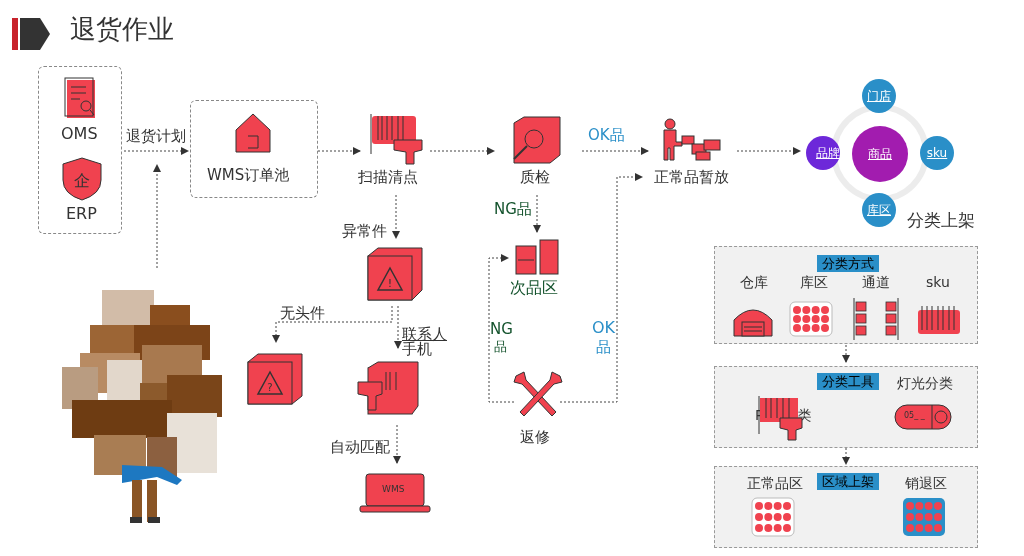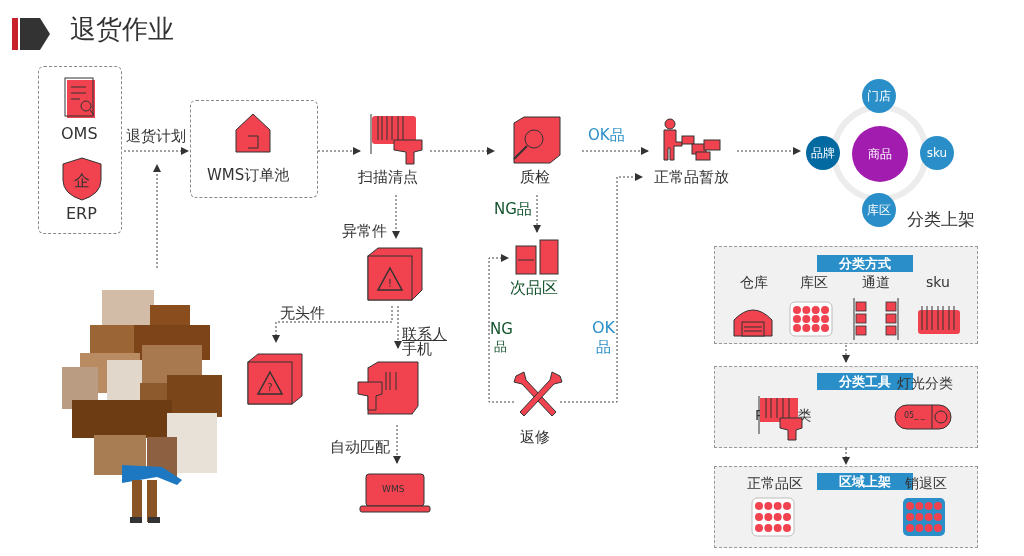--- a/index.html
+++ b/index.html
@@ -3,22 +3,22 @@
 <meta charset="utf-8">
 <style>
   html,body{margin:0;padding:0;background:#fff;}
   body{width:1024px;height:556px;position:relative;overflow:hidden;font-family:"DejaVu Sans","Liberation Sans",sans-serif;color:#333;}
   .abs{position:absolute;}
   .lbl{position:absolute;font-size:15px;color:#333;white-space:nowrap;line-height:1;}
   .red{color:#14532d;}
   .blue{color:#2a8fc8;}
   .dash-box{position:absolute;border:1px dashed #888;border-radius:6px;}
   .panel{position:absolute;border:1px dashed #999;background:#f1f1f1;}
-  .tag{position:absolute;background:#2a8fc8;color:#ffffff;font-size:13px;padding:1px 22px;line-height:15px;white-space:nowrap;font-weight:bold;}
-  .circle{position:absolute;border-radius:50%;color:#fff;display:flex;align-items:center;justify-content:center;font-size:12px;}
+  .tag{position:absolute;background:#2a8fc8;color:#000000;font-size:13px;padding:1px 5px;line-height:15px;white-space:nowrap;}
+  .circle{position:absolute;border-radius:50%;color:#fff;display:flex;align-items:center;justify-content:center;font-size:12px;text-decoration:underline;}
   svg{overflow:visible;}
 </style>
 </head>
 <body>
 
 <div class="abs" style="left:12px;top:18px;width:6px;height:32px;background:#c8232c;"></div>
 <svg class="abs" style="left:20px;top:18px;" width="32" height="32">
     <polygon points="0,0 20,0 30,16 20,32 0,32" fill="#333"></polygon>
   </svg>
 <div class="lbl" style="left:70px;top:16px;font-size:26px;color:#333;">退货作业</div>
@@ -188,30 +188,30 @@
 
 <svg class="abs" style="left:820px;top:96px;" width="120" height="120">
   <circle cx="60" cy="57" r="46" fill="none" stroke="#ececec" stroke-width="6"></circle>
 </svg>
 <div class="circle" style="left:852px;top:126px;width:56px;height:56px;background:#a21caf;">
     <span>商品</span>
   </div>
 <div class="circle" style="left:862px;top:79px;width:34px;height:34px;background:#2a8fc8;">
     <span>门店</span>
   </div>
-<div class="circle" style="left:806px;top:136px;width:34px;height:34px;background:#0369a1;">
+<div class="circle" style="left:806px;top:136px;width:34px;height:34px;background:#6d28d9;justify-content:flex-end;">
     <span>品牌</span>
   </div>
 <div class="circle" style="left:920px;top:136px;width:34px;height:34px;background:#2a8fc8;">
     <span>sku</span>
   </div>
 <div class="circle" style="left:862px;top:193px;width:34px;height:34px;background:#2a8fc8;">
     <span>库区</span>
   </div>
-<div class="lbl" style="left:907px;top:212px;font-size:17px;font-family:Liberation Mono, monospace;">分类上架</div>
+<div class="lbl" style="left:907px;top:212px;font-size:17px;">分类上架</div>
 
 <div class="panel" style="left:714px;top:246px;width:262px;height:96px;"></div>
 <div class="tag" style="left:817px;top:255px;">分类方式</div>
 <div class="lbl" style="left:740px;top:275px;font-size:14px;">仓库</div>
 <div class="lbl" style="left:800px;top:275px;font-size:14px;">库区</div>
 <div class="lbl" style="left:862px;top:275px;font-size:14px;">通道</div>
 <div class="lbl" style="left:926px;top:275px;font-size:14px;">sku</div>
 <svg class="abs" style="left:732px;top:300px;" width="42" height="38">
   <path d="M2,20 Q21,0 40,20 L40,36 L2,36 Z" fill="#f0424f" stroke="#333"></path>
   <rect x="10" y="22" width="22" height="14" fill="#f0424f" stroke="#333"></rect>

